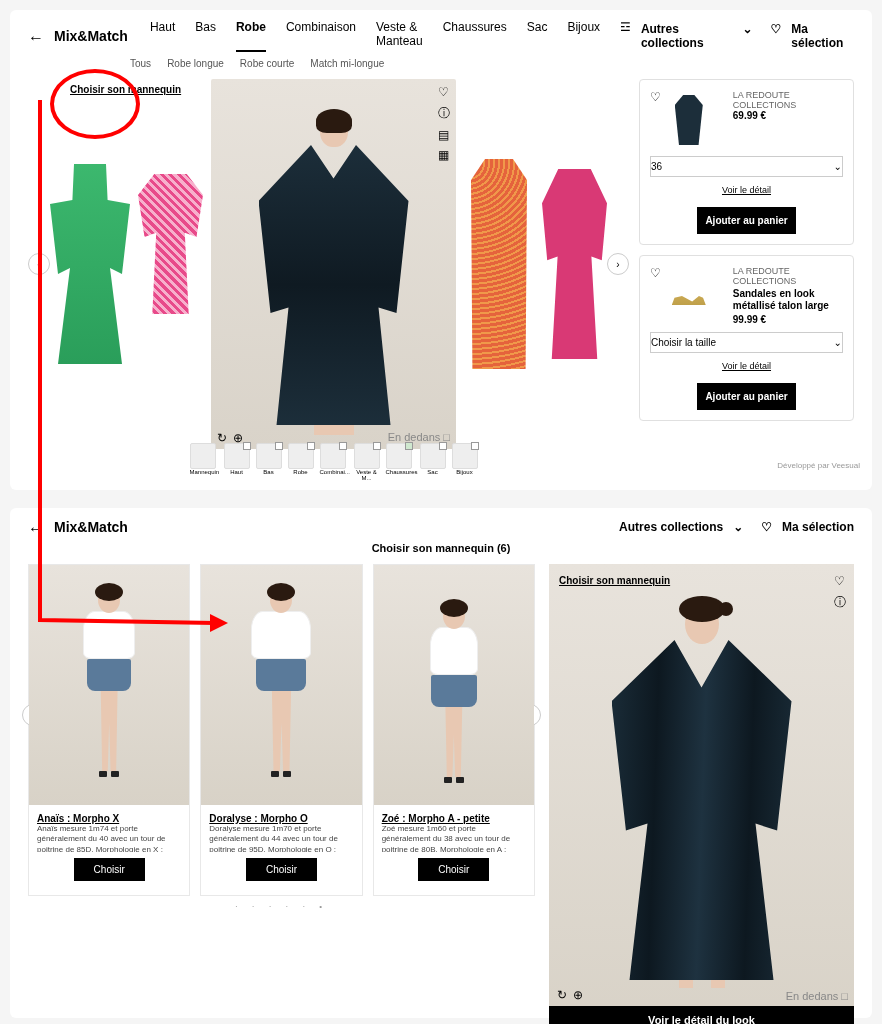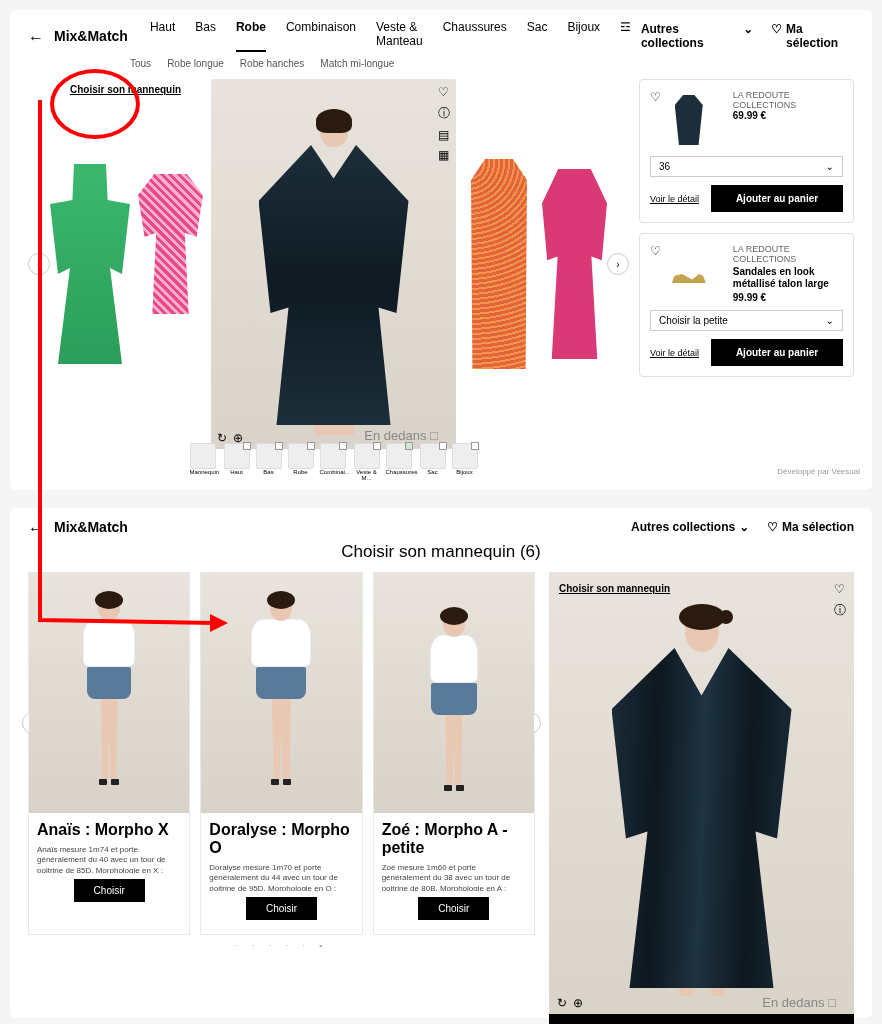--- a/index.html
+++ b/index.html
@@ -9,21 +9,21 @@
 .panel.bottom { height: 510px; }
 
 
 .topbar { display: flex; align-items: center; padding: 10px 18px 2px; gap: 10px; }
 .back-arrow { font-size: 16px; cursor: pointer; }
 .brand { font-weight: 700; font-size: 14px; margin-right: 12px; }
 .tabs { display: flex; gap: 20px; font-size: 12px; flex: 1; }
 .tabs span { padding-bottom: 4px; cursor: pointer; }
 .tabs .active { border-bottom: 2px solid #000; font-weight: 600; }
 .right-links { display: flex; gap: 18px; font-size: 12px; align-items: center; font-weight: 600; }
-.right-links span { display: flex; gap: 4px; cursor: pointer; }
+.right-links span { display: flex; gap: 10px; cursor: pointer; }
 .subtabs { display: flex; gap: 16px; font-size: 10px; padding: 4px 120px; color: #555; }
 
 .main-area { display: flex; padding: 6px 18px; gap: 10px; }
 .carousel { flex: 1; position: relative; display: flex; align-items: center; }
 .nav-btn { width: 22px; height: 22px; border: 1px solid #ccc; border-radius: 50%; background: #fff; font-size: 10px; display: flex; align-items: center; justify-content: center; cursor: pointer; }
 
 .mannequin-link { position: absolute; top: 4px; left: 42px; font-size: 10px; text-decoration: underline; font-weight: 600; text-align: center; line-height: 1.3; }
 .red-circle { position: absolute; top: -10px; left: 22px; width: 90px; height: 70px; border: 4px solid red; border-radius: 50%; pointer-events: none; }
 
 .dresses { display: flex; align-items: center; gap: 8px; flex: 1; justify-content: center; }
@@ -34,62 +34,62 @@
 .d-fuchsia { width: 65px; height: 190px; background: #d93975; clip-path: polygon(25% 0,75% 0,100% 18%,92% 48%,76% 46%,85% 100%,15% 100%,24% 46%,8% 48%,0 18%); }
 
 .center-model { width: 245px; height: 370px; background: linear-gradient(#e8e3dc,#d9d3c9); position: relative; border-radius: 2px; }
 .center-model .body { position: absolute; left: 50%; top: 36px; transform: translateX(-50%); }
 .head { width: 28px; height: 32px; background: #e8c8b2; border-radius: 50% 50% 45% 45%; margin: 0 auto; position: relative; }
 .hair { position: absolute; top: -6px; left: -4px; width: 36px; height: 24px; background: #2a1a10; border-radius: 50% 50% 30% 30%; }
 .big-dress { width: 150px; height: 280px; background: linear-gradient(#1c2e3a,#0f1a22,#1c2e3a); margin-top: -2px; clip-path: polygon(35% 0,50% 12%,65% 0,100% 20%,92% 60%,80% 58%,88% 100%,12% 100%,20% 58%,8% 60%,0 20%); position: relative; }
 .feet { width: 40px; height: 10px; background: #e8c8b2; margin: 0 auto; }
 .corner-icons { position: absolute; top: 6px; right: 6px; display: flex; flex-direction: column; gap: 6px; font-size: 12px; }
 .bottom-icons { position: absolute; bottom: 4px; left: 6px; display: flex; gap: 6px; font-size: 12px; }
-.dedans { position: absolute; bottom: 6px; right: 18px; font-size: 13px; color: #888; }
+.dedans { position: absolute; bottom: 6px; right: 6px; font-size: 11px; color: #888; }
 
 .thumbs { display: flex; gap: 6px; justify-content: center; padding-top: 4px; }
 .thumb { width: 28px; text-align: center; font-size: 6px; position: relative; }
 .thumb .box { width: 26px; height: 26px; background: #eee; border: 1px solid #ddd; border-radius: 2px; position: relative; }
 .thumb .chk { position: absolute; top: -2px; right: -2px; width: 8px; height: 8px; border: 1px solid #999; background: #fff; }
 
 
 .cart { width: 270px; display: flex; flex-direction: column; gap: 10px; }
 .cart-card { border: 1px solid #e0e0e0; border-radius: 4px; padding: 10px; position: relative; }
 .cart-top { display: flex; gap: 8px; }
 .cart-img { width: 40px; height: 60px; display: flex; align-items: center; justify-content: center; }
 .mini-dress { width: 28px; height: 50px; background: #1c2e3a; clip-path: polygon(30% 0,70% 0,100% 20%,85% 100%,15% 100%,0 20%); }
 .mini-sandal { width: 34px; height: 18px; background: linear-gradient(#d4b05a,#bfa04a); clip-path: polygon(0 100%,100% 100%,92% 60%,80% 50%,60% 80%,30% 50%,8% 60%); }
 .cart-info { flex: 1; font-size: 10px; margin-left: 16px; }
 .cart-brand { color: #666; font-size: 9px; }
 .cart-name { font-weight: 600; margin: 2px 0; line-height: 1.2; }
 .cart-price { font-weight: 700; }
-.select { width: 100%; border: 1px solid #ccc; padding: 4px 8px; font-size: 10px; margin-top: 6px; display: flex; justify-content: space-between; cursor: pointer; }
-.cart-actions { display: flex; gap: 12px; margin-top: 8px; align-items: center; }
+.select { width: 100%; border: 1px solid #ccc; padding: 4px 0; font-size: 10px; margin-top: 6px; display: flex; justify-content: space-between; cursor: pointer; }
+.cart-actions { display: flex; gap: 12px; margin-top: 8px; align-items: center; flex-direction: column; }
 .detail-link { font-size: 9px; text-decoration: underline; }
 .add-btn { flex: 1; background: #000; color: #fff; border: none; padding: 8px; font-size: 10px; font-weight: 600; cursor: pointer; }
-.dev-by { position: absolute; bottom: 14px; right: 12px; font-size: 8px; color: #999; }
+.dev-by { position: absolute; bottom: 20px; right: 12px; font-size: 8px; color: #999; }
 
 
 .bot-header { display: flex; align-items: center; padding: 10px 18px 0; gap: 10px; }
-.bot-title { text-align: center; font-size: 17px; font-weight: 400; padding: 6px 0; }
+.bot-title { text-align: center; font-size: 11px; font-weight: 700; padding: 6px 0; }
 .bot-main { display: flex; padding: 4px 18px 10px; gap: 14px; }
 .bot-models { flex: 1; position: relative; }
 .models-row { display: flex; gap: 10px; }
 .model-card { flex: 1; border: 1px solid #e8e8e8; background: #fff; }
 .model-img { height: 240px; background: linear-gradient(#e8e3dc,#d8d2c7); position: relative; }
 .model-figure { position: absolute; left: 50%; top: 22px; transform: translateX(-50%); text-align: center; }
 .m-head { width: 22px; height: 26px; background: #e8c8b2; border-radius: 50%; margin: 0 auto; position: relative; }
 .m-hair { position: absolute; top: -4px; left: -3px; width: 28px; height: 18px; background: #2a1a10; border-radius: 50%; }
 .m-top { width: 52px; height: 48px; background: #fff; border: 1px solid #eee; border-radius: 12px 12px 8px 8px / 18px 18px 6px 6px; margin-top: -2px; }
 .m-shorts { width: 44px; height: 32px; background: #5a7a9a; margin: 0 auto; border-radius: 2px 2px 8px 8px; }
 .m-legs { width: 28px; height: 80px; background: #e8c8b2; margin: 0 auto; clip-path: polygon(20% 0,80% 0,75% 100%,55% 100%,50% 40%,50% 40%,45% 100%,25% 100%); }
 .m-feet { width: 36px; height: 8px; margin: 0 auto; display: flex; gap: 4px; justify-content: center; }
 .m-foot { width: 8px; height: 6px; background: #222; border-radius: 1px; }
 .model-info { padding: 8px; }
-.model-name { font-weight: 700; font-size: 16px; margin-bottom: 6px; }
+.model-name { font-weight: 700; font-size: 10px; margin-bottom: 0; text-decoration: underline; }
 .model-desc { font-size: 8px; color: #444; line-height: 1.3; height: 28px; overflow: hidden; }
 .choose-btn { display: block; background: #000; color: #fff; border: none; padding: 6px 20px; font-size: 10px; margin: 6px auto; cursor: pointer; }
 .dots { text-align: center; font-size: 8px; color: #999; letter-spacing: 6px; margin-top: 6px; }
 
 .big-preview { width: 305px; background: linear-gradient(#e8e3dc,#d8d2c7); position: relative; height: 470px; }
 .big-preview .mannequin-link { top: 10px; left: 10px; }
 .big-preview .corner-icons { top: 10px; right: 8px; }
 .big-body { position: absolute; left: 50%; top: 40px; transform: translateX(-50%); }
 .big-head { width: 34px; height: 40px; background: #e8c8b2; border-radius: 50%; margin: 0 auto; position: relative; }
 .big-hair { position: absolute; top: -8px; left: -6px; width: 46px; height: 26px; background: #2a1a10; border-radius: 50%; }
@@ -128,21 +128,21 @@
         </span>
       <span>
           <span>♡</span> 
           <span>Ma sélection</span>
         </span>
     </div>
   </div>
   <div class="subtabs">
     <span>Tous</span>
     <span>Robe longue</span>
-    <span>Robe hanches</span>
+    <span>Robe courte</span>
     <span>Match mi-longue</span>
   </div>
 
   <div class="main-area">
     <div class="carousel">
       <div class="mannequin-link">Choisir son mannequin</div>
       <div class="red-circle"></div>
       <div class="nav-btn">‹</div>
       <div class="dresses">
         <div class="dress d-green"></div>
@@ -227,21 +227,21 @@
           <div class="cart-img">
               <div class="mini-sandal"></div>
             </div>
           <div class="cart-info">
             <div class="cart-brand">LA REDOUTE COLLECTIONS</div>
             <div class="cart-name">Sandales en look métallisé talon large</div>
             <div class="cart-price">99.99 €</div>
           </div>
         </div>
         <div class="select">
-            <span>Choisir la petite</span>
+            <span>Choisir la taille</span>
             <span>⌄</span>
           </div>
         <div class="cart-actions">
           <span class="detail-link">Voir le détail</span>
           <button class="add-btn">Ajouter au panier</button>
         </div>
       </div>
     </div>
   </div>
   <div class="dev-by">Développé par Veesual</div>

